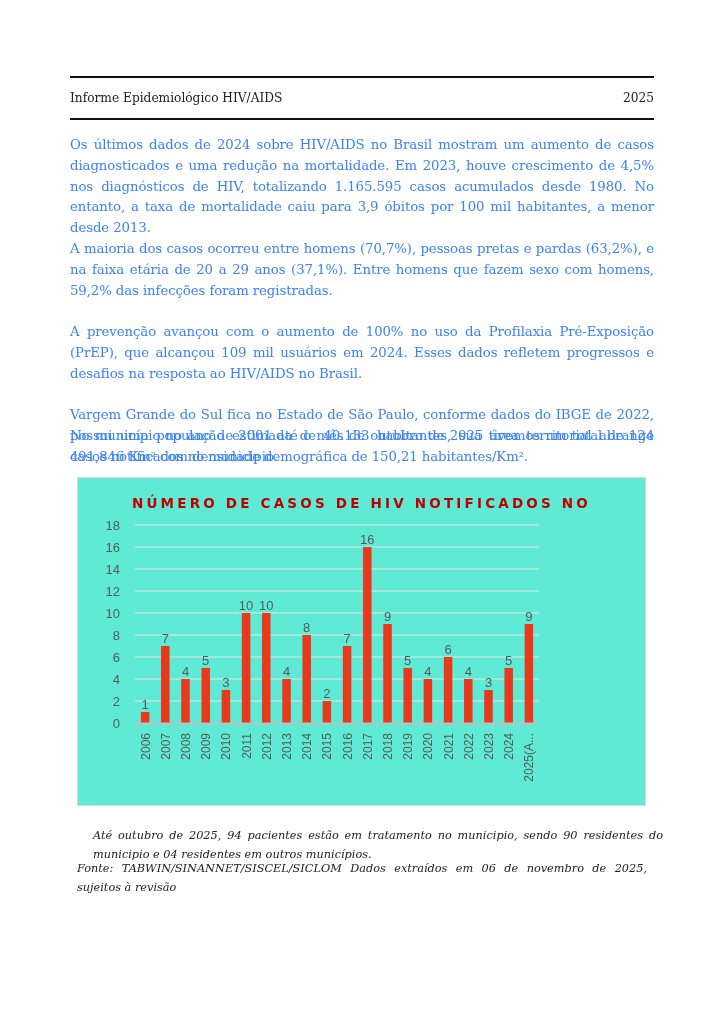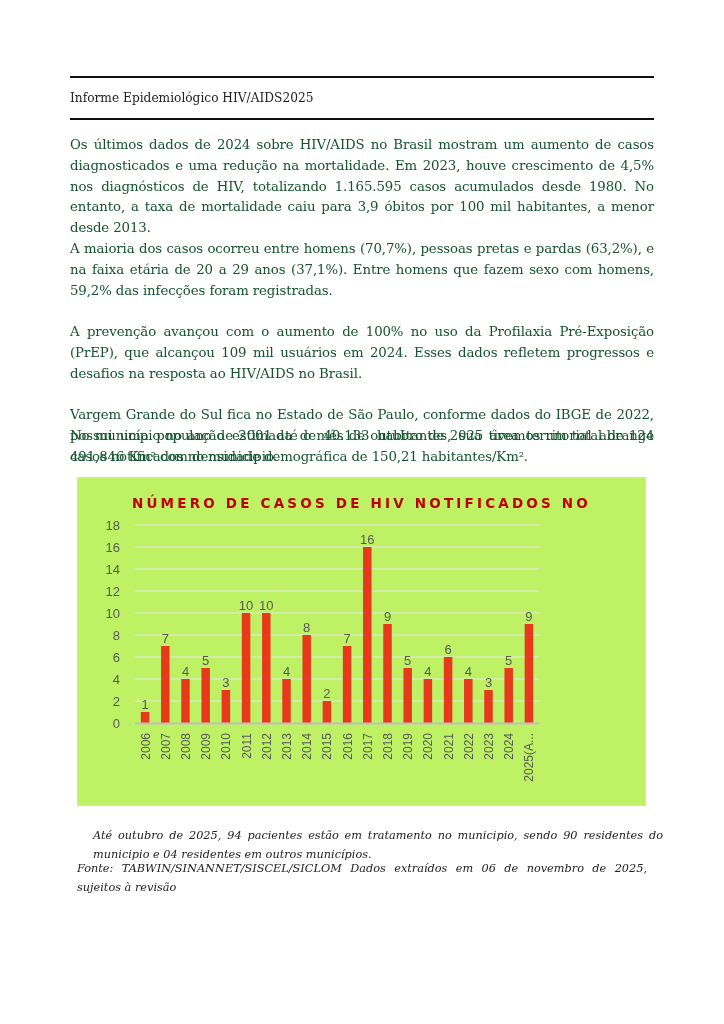--- a/index.html
+++ b/index.html
@@ -1,20 +1,20 @@
 <!DOCTYPE html>
 <html><head>
 <meta charset="utf-8">
 <style>
   html, body { margin: 0; padding: 0; background: #ffffff; }
   body { width: 724px; height: 1024px; position: relative; overflow: hidden; font-family: "DejaVu Serif", "Liberation Serif", serif; color: #1a1a1a; }
   .rule { position: absolute; left: 70px; width: 584px; height: 2px; background: #111; }
-  .hdr { position: absolute; top: 91px; left: 70px; width: 584px; display: flex; font-size: 12.2px; color: #222; }
-  .para { position: absolute; left: 70px; width: 584px; font-size: 13.3px; line-height: 20.8px; text-align: justify; color: #14532d; letter-spacing: -0.1px; }
-  .chartbox { position: absolute; left: 77px; top: 477px; width: 569px; height: 329px; border: 1px solid #d9d9d9; box-sizing: border-box; background: #bef264; }
+  .hdr { position: absolute; top: 91px; left: 70px; width: 584px; display: flex; justify-content: space-between; font-size: 12.2px; color: #222; }
+  .para { position: absolute; left: 70px; width: 584px; font-size: 13.3px; line-height: 20.8px; text-align: justify; color: #3b82f6; letter-spacing: -0.1px; }
+  .chartbox { position: absolute; left: 77px; top: 477px; width: 569px; height: 329px; border: 1px solid #d9d9d9; box-sizing: border-box; background: #5eead4; }
   .chart-title { position: absolute; left: 0; top: 17px; width: 100%; text-align: center; font-family: "DejaVu Sans", "Liberation Sans", sans-serif; font-weight: bold; color: #c00000; font-size: 13.5px; letter-spacing: 3.2px; line-height: 17px; }
   .chart-title span { display: block; }
   svg text { font-family: "Liberation Sans", "DejaVu Sans", sans-serif; }
   .note { position: absolute; left: 77px; width: 570px; font-style: italic; font-size: 11.3px; line-height: 19px; text-align: justify; color: #222; }
 </style>
 </head>
 <body>
 
 <div class="rule" style="top:76px;"></div>
 <div class="hdr">

